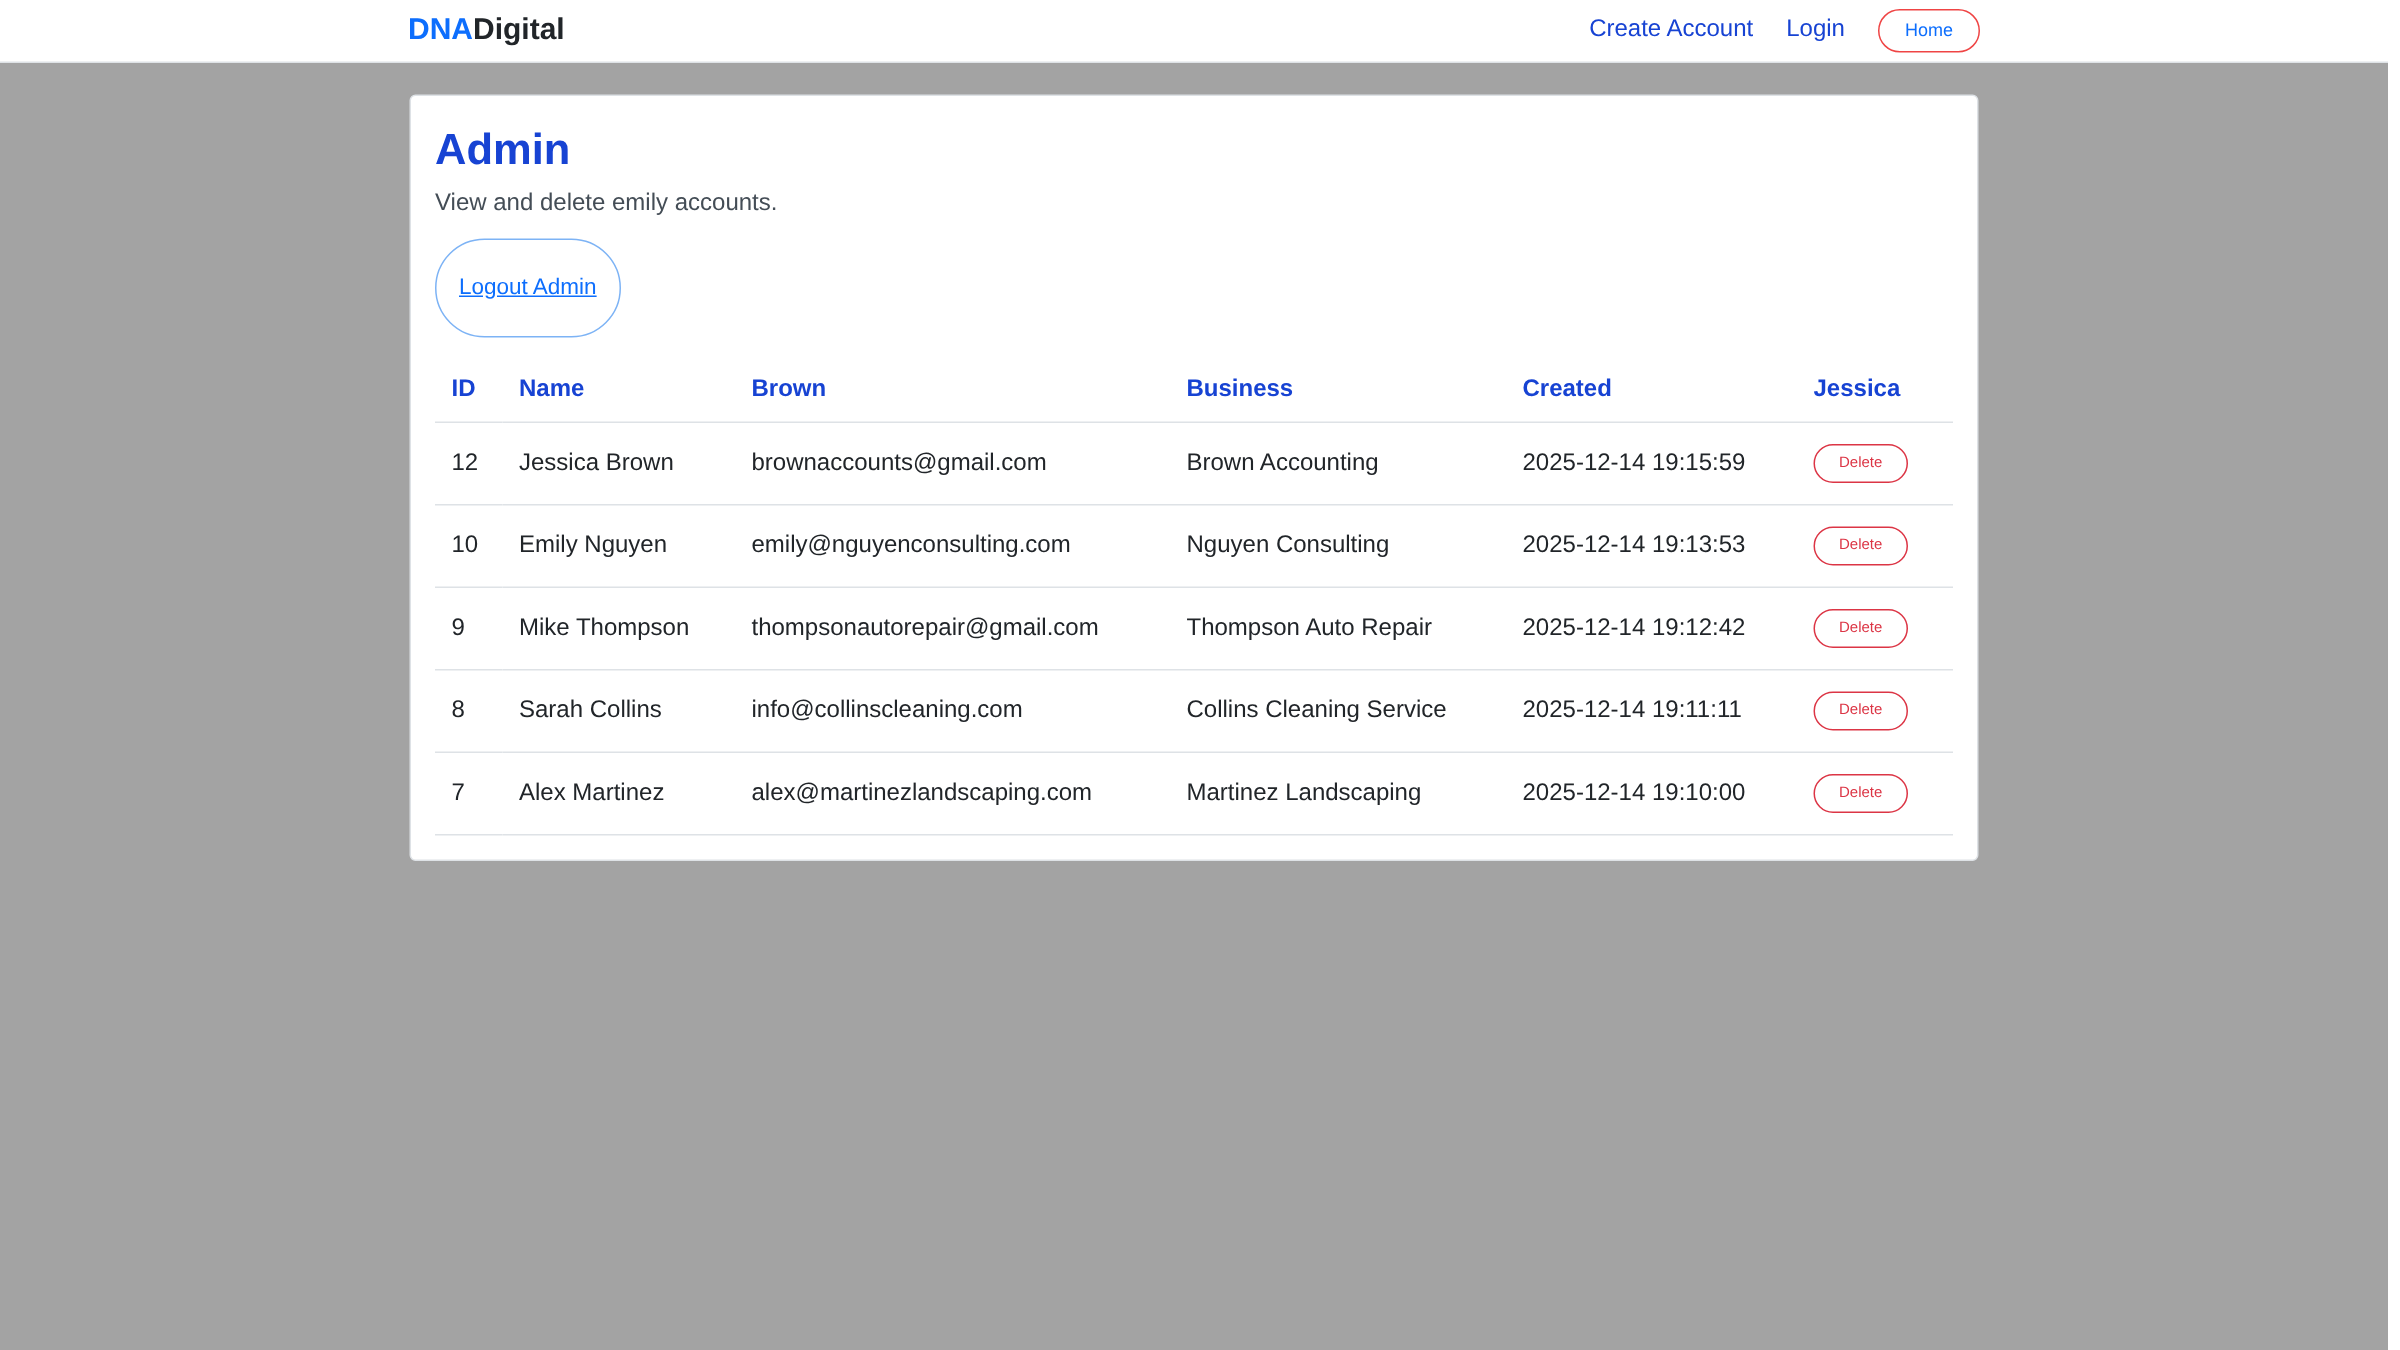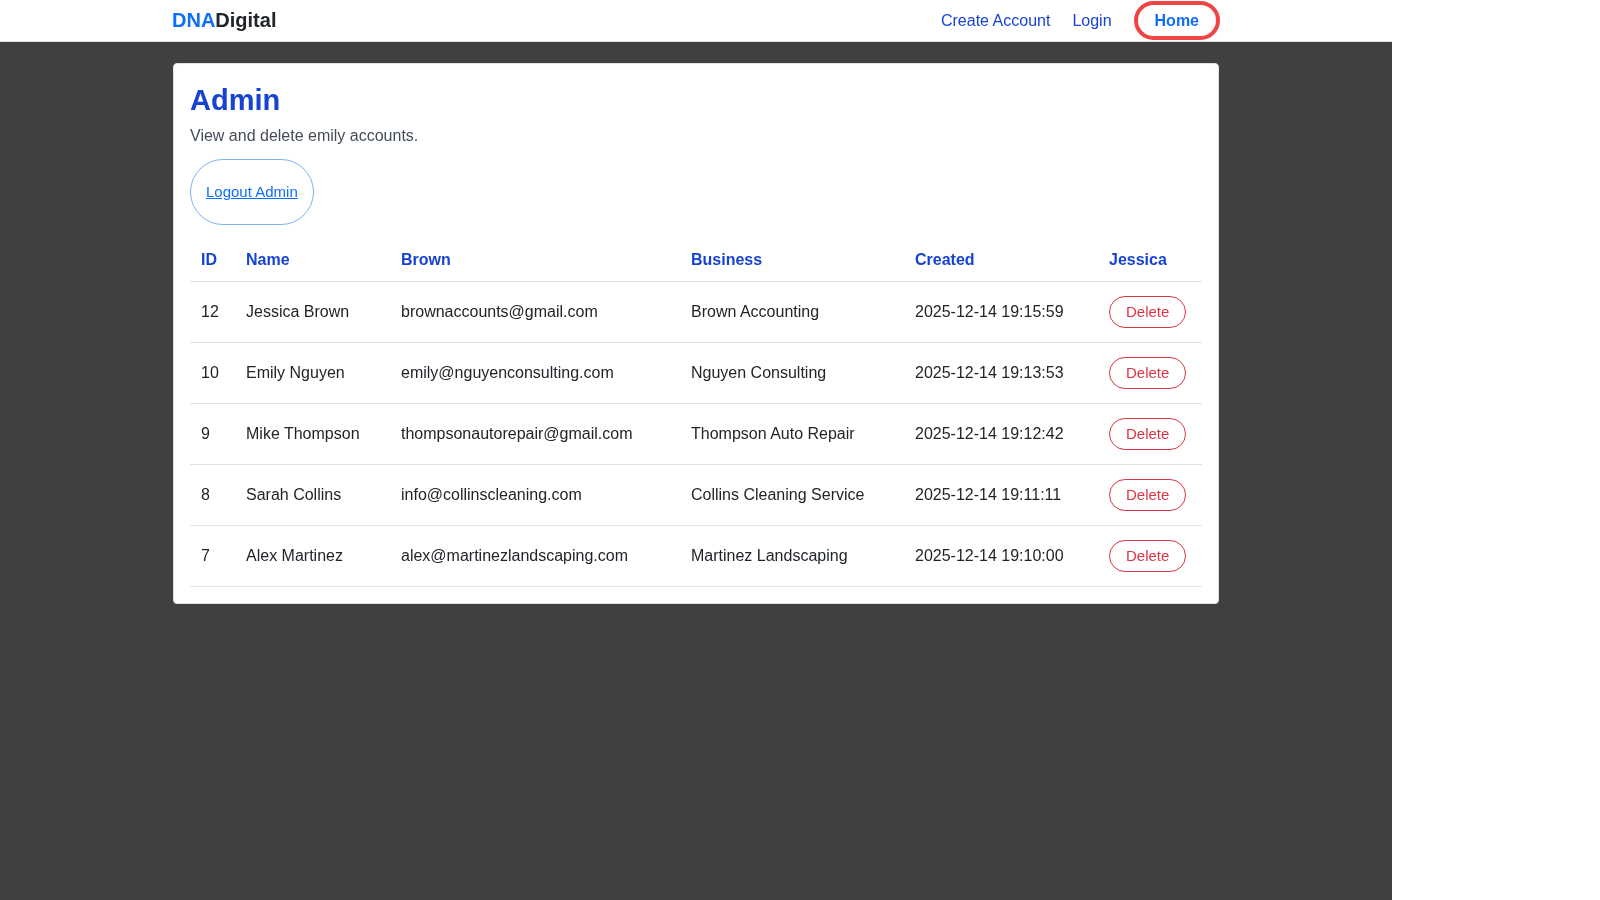--- a/index.html
+++ b/index.html
@@ -3,21 +3,21 @@
 <meta charset="utf-8">
 <style>
   * { box-sizing: border-box; }
   html, body {
     margin: 0;
     padding: 0;
     background: #ffffff;
     font-family: "Liberation Sans", sans-serif;
     color: #212529;
   }
-  .page { width: 1392px; min-height: 900px; background: #404040; }
+  .page { width: 1592px; min-height: 900px; background: #a3a3a3; }
 
   
   .navbar {
     border-bottom: 1px solid #dee2e6;
     background: #fff;
   }
   .nav-inner {
     width: 1048px;
     margin: 0 auto;
     height: 41px;
@@ -44,30 +44,29 @@
     color: #1743d3;
     font-size: 16px;
     text-decoration: none;
     cursor: pointer;
     background: none;
     border: none;
     padding: 0;
     font-family: inherit;
   }
   .home-btn {
-    border: 4px solid #ef4444;
+    border: 1px solid #ef4444;
     color: #0d6efd;
     background: #fff;
-    font-size: 16px;
+    font-size: 12px;
     font-family: inherit;
     border-radius: 50px;
     padding: 6px 17px;
     cursor: pointer;
     line-height: 1.2;
-    font-weight: bold;
   }
 
   
   .card {
     width: 1046px;
     min-height: 504px;
     margin: 21px auto 0 auto;
     border: 1px solid #dee2e6;
     border-radius: 4px;
     padding: 16px;
@@ -124,21 +123,21 @@
     border-bottom: 1px solid #dee2e6;
     vertical-align: middle;
     color: #212529;
     white-space: nowrap;
     overflow: hidden;
   }
   .delete-btn {
     border: 1px solid #dc3545;
     color: #dc3545;
     background: #fff;
-    font-size: 15px;
+    font-size: 10px;
     font-family: inherit;
     border-radius: 50px;
     padding: 6px 16px;
     cursor: pointer;
     line-height: 1.2;
   }
 </style>
 </head>
 <body>
 

